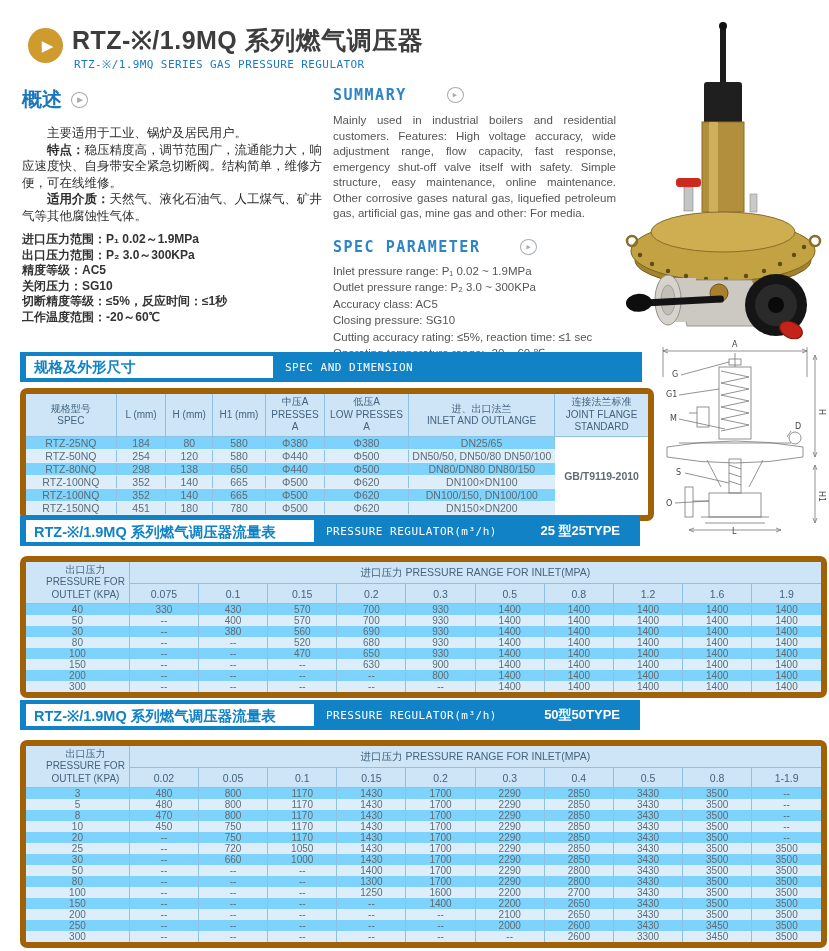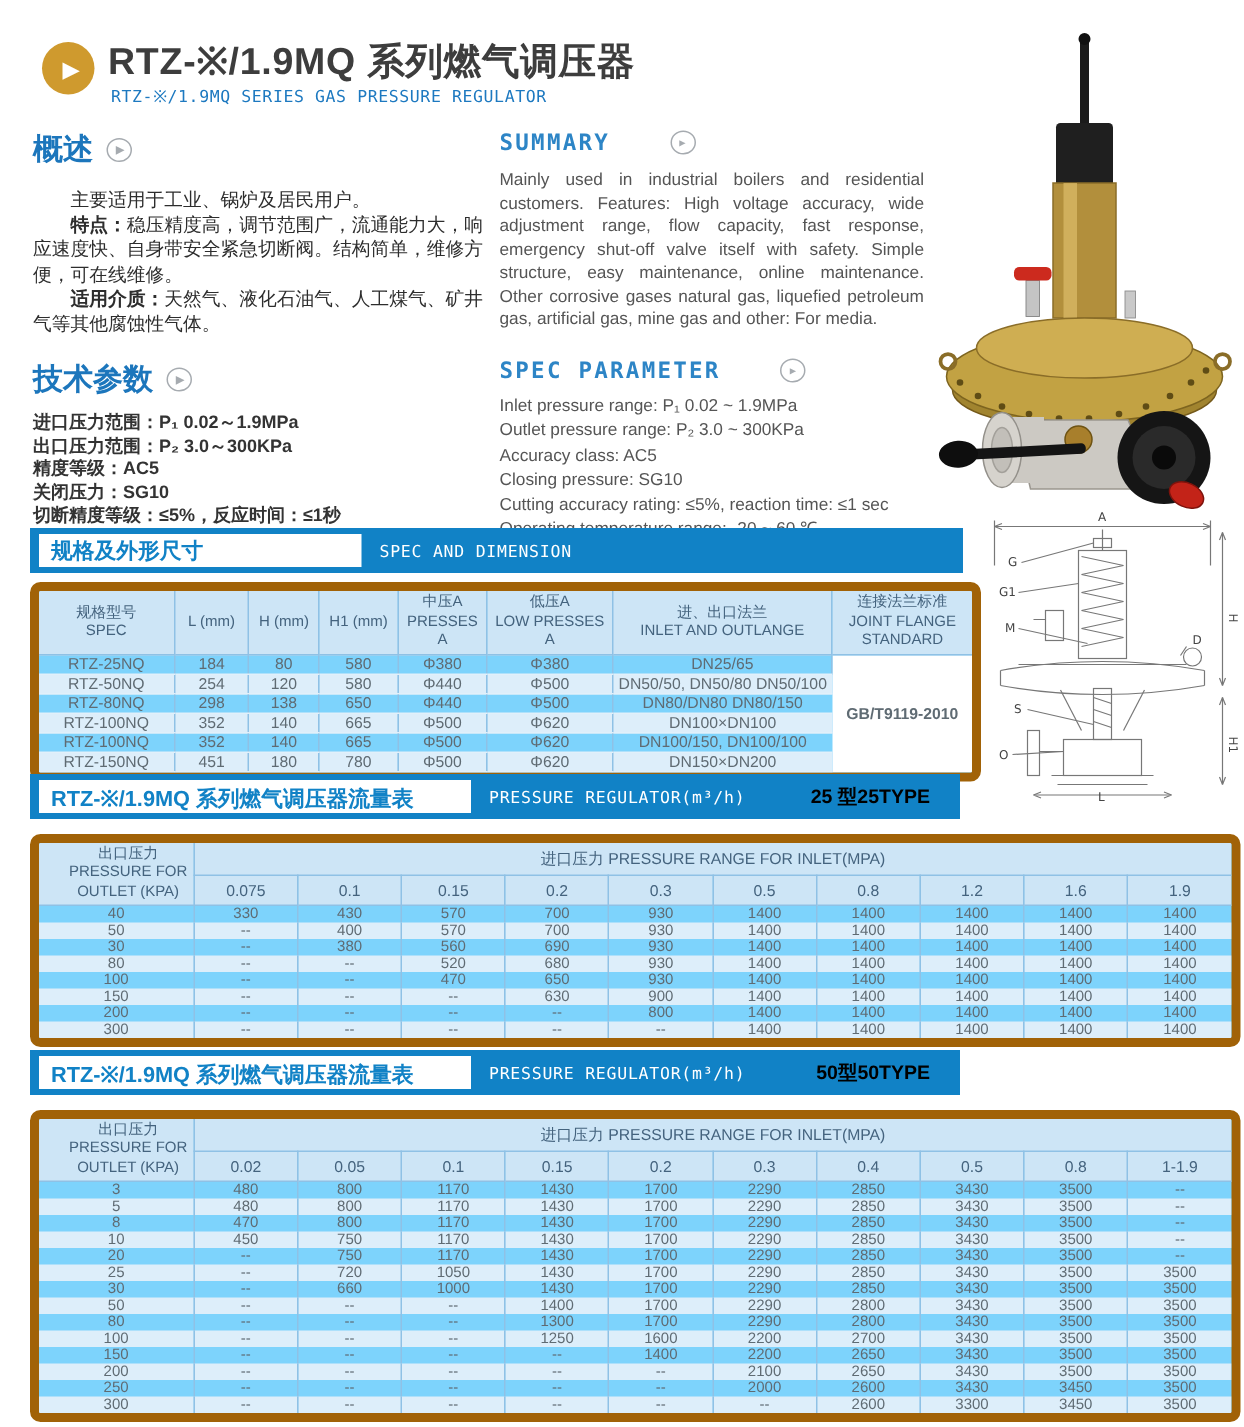--- a/index.html
+++ b/index.html
@@ -32,25 +32,25 @@
   .tech-list{margin-top:8px;font-size:12px;line-height:15.5px;color:#333;font-weight:600;}
   .summary-text{margin:9px 0 0 0;font-size:11.5px;line-height:15.5px;color:#555;text-align:justify;}
   .spec-param-heading{margin-top:16px;}
   .spec-list{margin-top:7px;font-size:11.5px;line-height:16.5px;color:#555;}
 
   
   .band{position:absolute;height:30px;background:#1182c6;display:flex;align-items:center;}
   .white-box{background:#fff;margin-left:6px;height:22px;display:flex;align-items:center;
              padding:0 8px;color:#1182c6;font-weight:bold;font-size:14.5px;box-sizing:border-box;}
   .band-en{color:#fff;font-family:"DejaVu Sans Mono",monospace;font-size:11px;margin-left:12px;letter-spacing:.5px;}
-  .band-type{color:#000000;font-size:13px;font-weight:bold;margin-left:auto;margin-right:20px;}
+  .band-type{color:#ffffff;font-size:13px;font-weight:bold;margin-left:auto;margin-right:20px;}
   #band-dim{left:20px;top:352px;width:622px;}
   #band-25{left:20px;top:516px;width:620px;}
   #band-50{left:20px;top:700px;width:620px;}
-  #band-dim .white-box{width:215px;}
+  #band-dim .white-box{width:247px;}
   #band-25 .white-box,#band-50 .white-box{width:288px;}
 
   
   .table-wrap{position:absolute;border:6px solid #a16207;border-radius:7px;overflow:hidden;background:#7dd3fc;}
   #dim-wrap{left:20px;top:388px;width:622px;}
   #flow25-wrap{left:20px;top:556px;width:795px;}
   #flow50-wrap{left:20px;top:740px;width:795px;}
   table{width:100%;border-collapse:collapse;table-layout:fixed;}
   th,td{padding:0;text-align:center;border-right:1px solid #8fc1e5;}
   th:last-child,td:last-child{border-right:none;}
@@ -83,26 +83,20 @@
     <div class="cn-heading">
       <span>概述</span>
       <span class="play-badge">
           <span>▶</span>
         </span>
     </div>
     <div class="overview-text">
       <p><span>主要适用于工业、锅炉及居民用户。</span></p>
       <p><b>特点：</b><span>稳压精度高，调节范围广，流通能力大，响应速度快、自身带安全紧急切断阀。结构简单，维修方便，可在线维修。</span></p>
       <p><b>适用介质：</b><span>天然气、液化石油气、人工煤气、矿井气等其他腐蚀性气体。</span></p>
-    </div>
-    <div class="cn-heading tech-heading">
-      <span>技术参数</span>
-      <span class="play-badge">
-          <span>▶</span>
-        </span>
     </div>
     <div class="tech-list">
       <div>进口压力范围：P₁ 0.02～1.9MPa</div>
       <div>出口压力范围：P₂ 3.0～300KPa</div>
       <div>精度等级：AC5</div>
       <div>关闭压力：SG10</div>
       <div>切断精度等级：≤5%，反应时间：≤1秒</div>
       <div>工作温度范围：-20～60℃</div>
     </div>
   </div>

